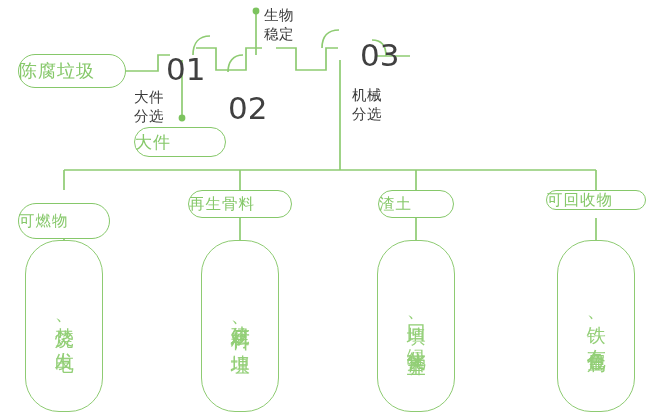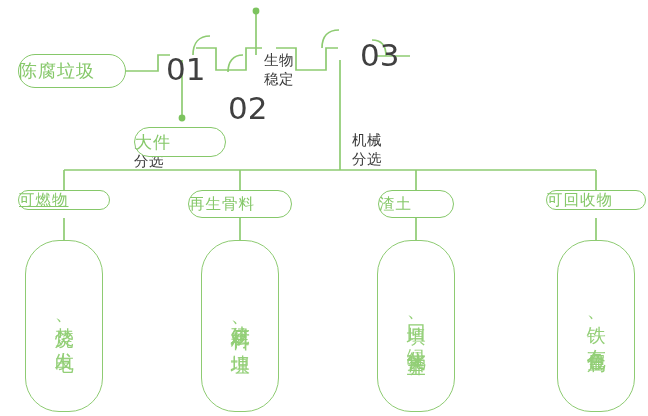--- a/index.html
+++ b/index.html
@@ -52,21 +52,20 @@
   }
 
   
   .cap{
     position:absolute;
     color:#3a3a3a;
     font-size:14.5px;
     line-height:1.32;
     letter-spacing:0.5px;
     white-space:pre-line;
-    margin-top:45px;
   }
 </style>
 </head>
 <body>
 
 <div id="stage">
 
   <svg class="layer" viewBox="0 0 648 416" xmlns="http://www.w3.org/2000/svg">
     <g fill="none" stroke="#8ecb72" stroke-width="1.7" stroke-linecap="butt">
 
@@ -119,21 +118,21 @@
 分选</div>
   <div class="cap" style="left:264px;top:6px;">生物
 稳定</div>
   <div class="cap" style="left:352px;top:86px;">机械
 分选</div>
 
   <div class="pill" style="left:134px;top:127px;width:92px;height:30px;font-size:17px;">
     <span>大件</span>
   </div>
 
-  <div class="pill" style="left:18px;top:190px;width:92px;height:20px;font-size:15.5px;text-decoration:underline;">
+  <div class="pill" style="left:18px;top:203px;width:92px;height:36px;font-size:15.5px;">
     <span>可燃物</span>
   </div>
   <div class="vbox" style="left:25px;top:240px;width:78px;height:172px;">
     <span class="vtext">焚烧、发电</span>
   </div>
 
   <div class="pill" style="left:188px;top:190px;width:104px;height:28px;font-size:15.5px;">
     <span>再生骨料</span>
   </div>
   <div class="vbox" style="left:201px;top:240px;width:78px;height:172px;">

